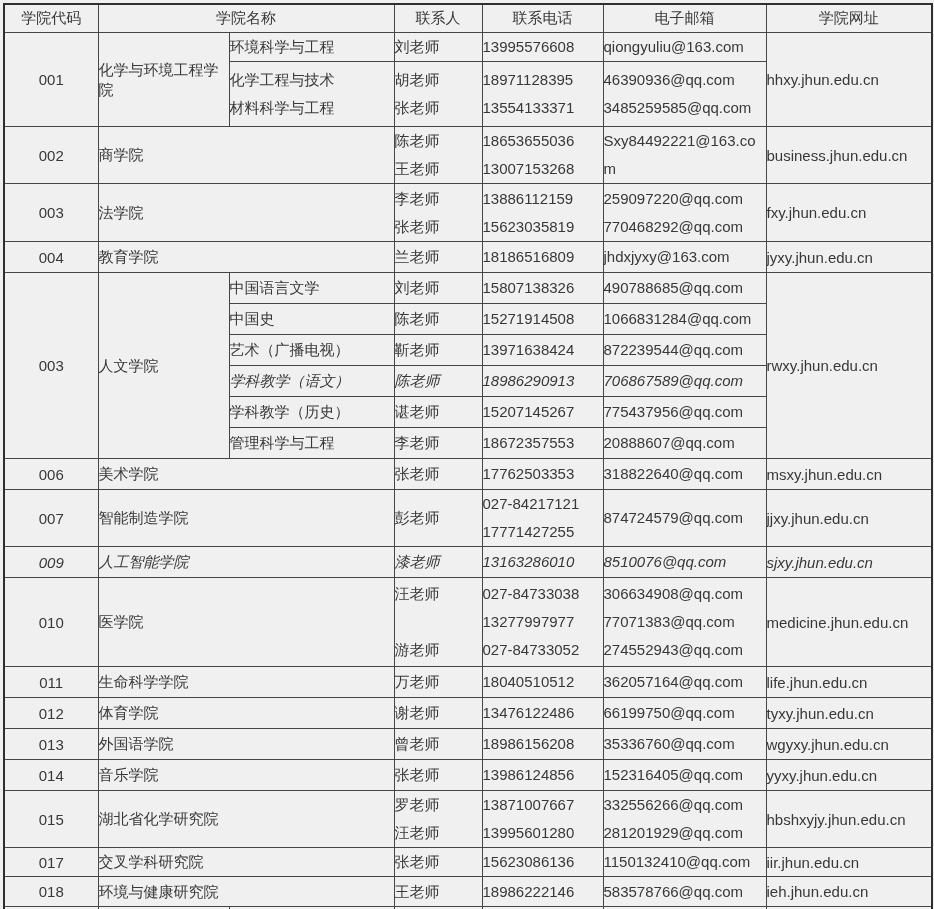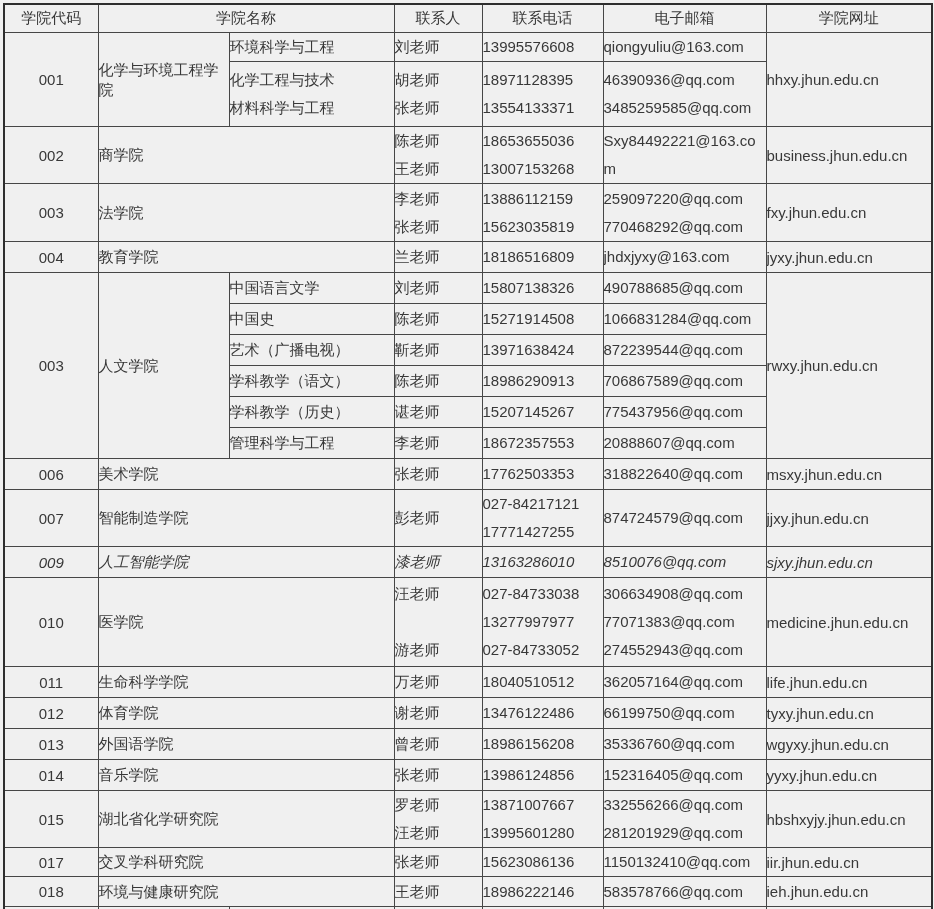--- a/index.html
+++ b/index.html
@@ -218,21 +218,21 @@
           <td class="txt contact-cell">
             <div class="line">靳老师</div>
           </td>
           <td class="txt phone-cell">
             <div class="line">13971638424</div>
           </td>
           <td class="txt email-cell">
             <div class="line">872239544@qq.com</div>
           </td>
         </tr>
-        <tr style="height: 31px;">
+        <tr style="height: 31px; font-style: italic;">
           <td class="txt dept-cell">
             <div class="line">学科教学（语文）</div>
           </td>
           <td class="txt contact-cell">
             <div class="line">陈老师</div>
           </td>
           <td class="txt phone-cell">
             <div class="line">18986290913</div>
           </td>
           <td class="txt email-cell">

